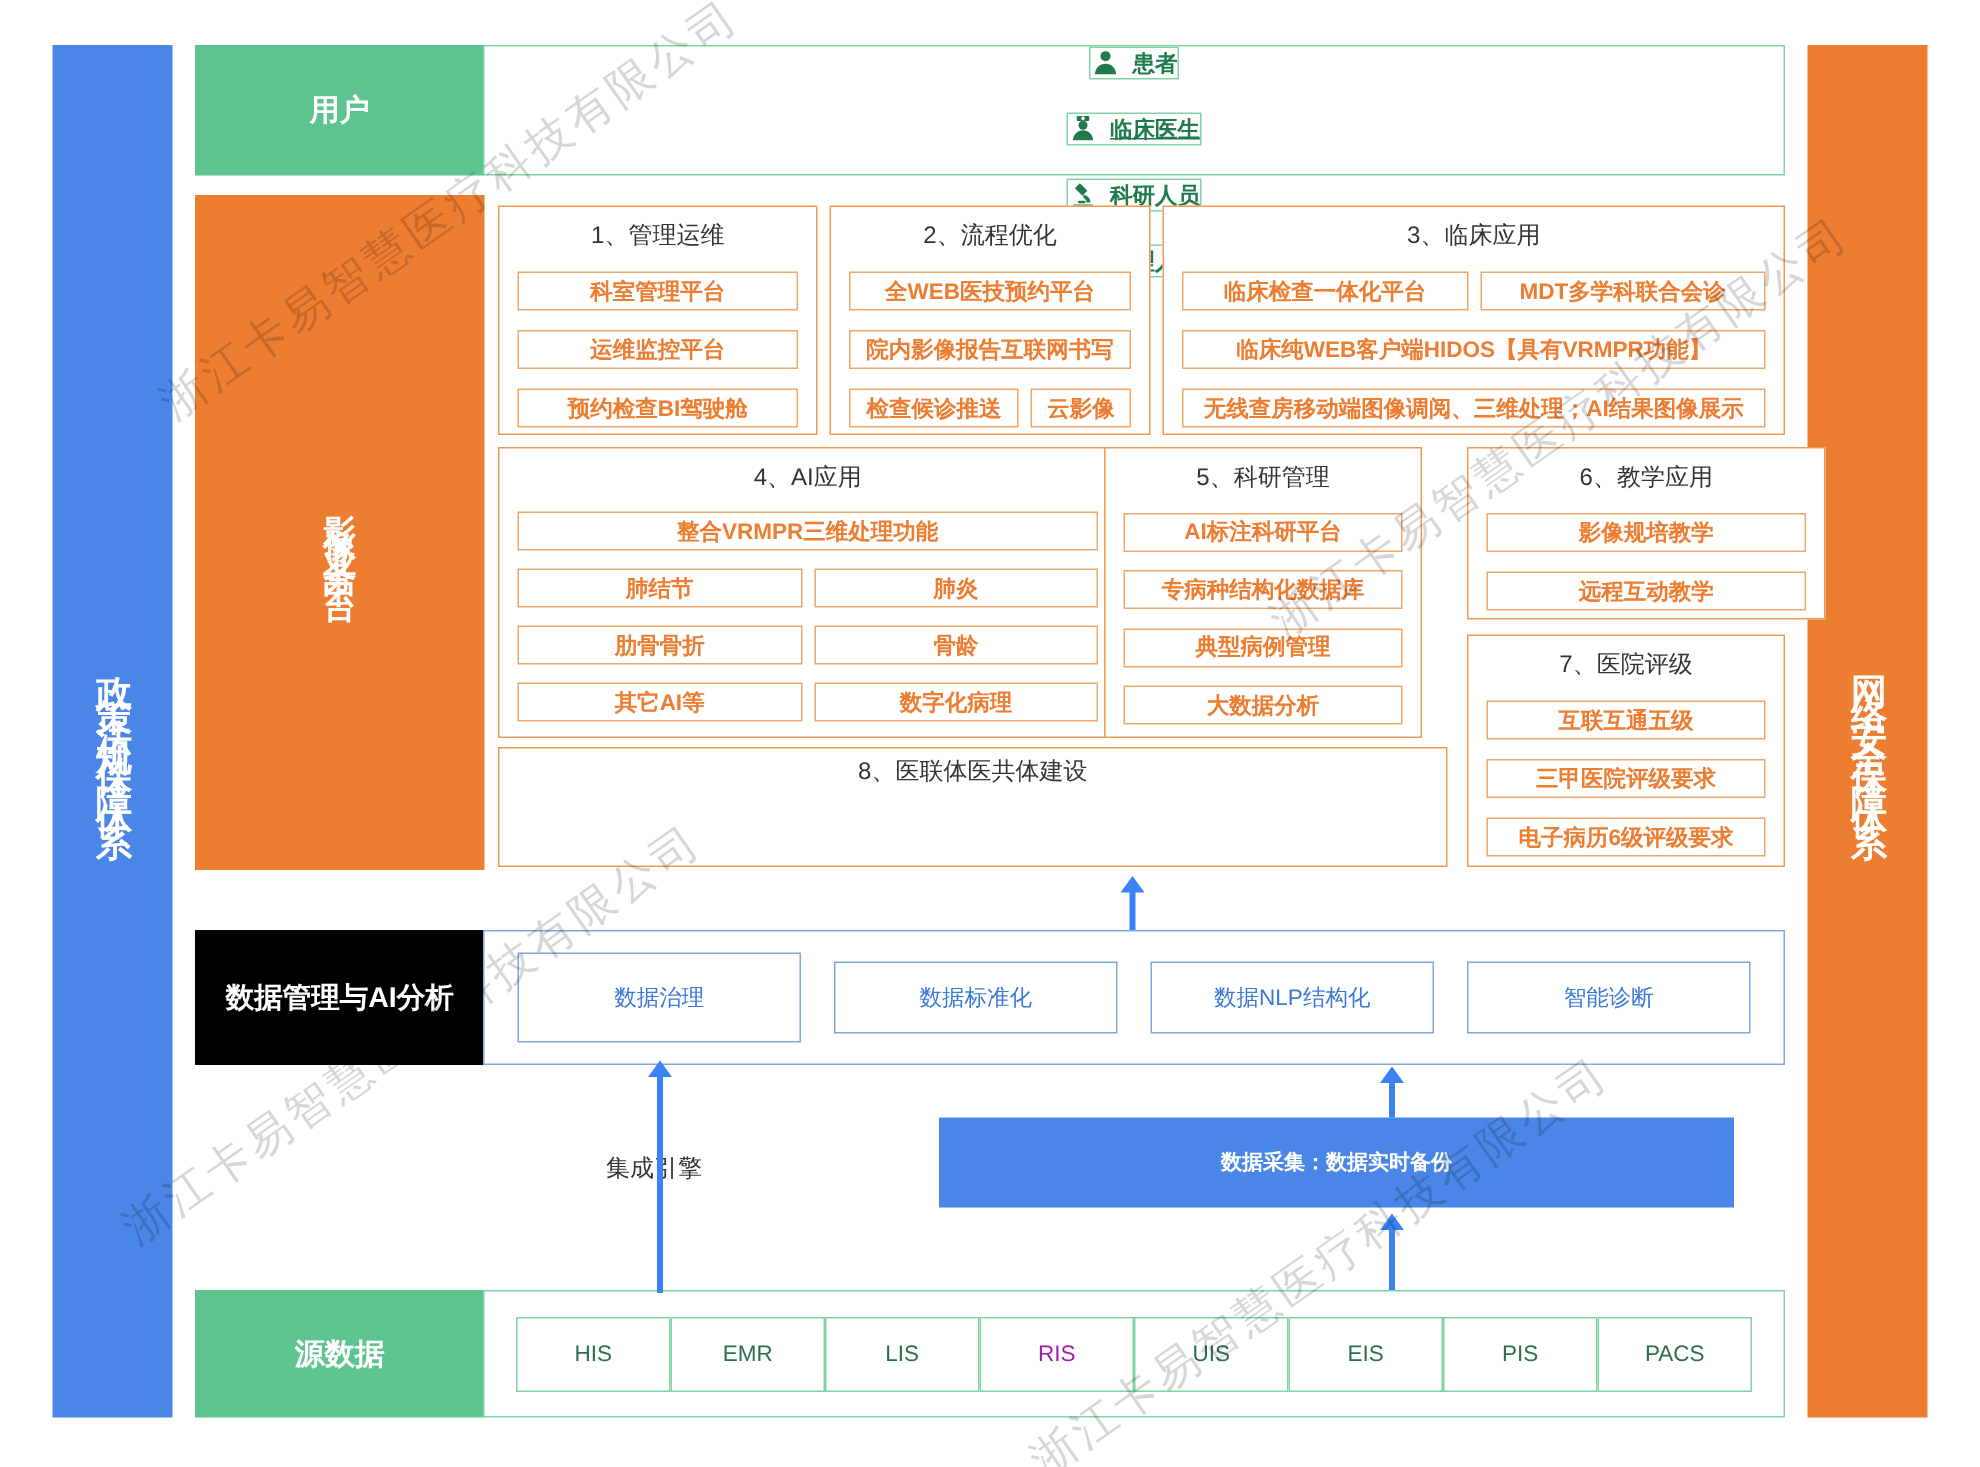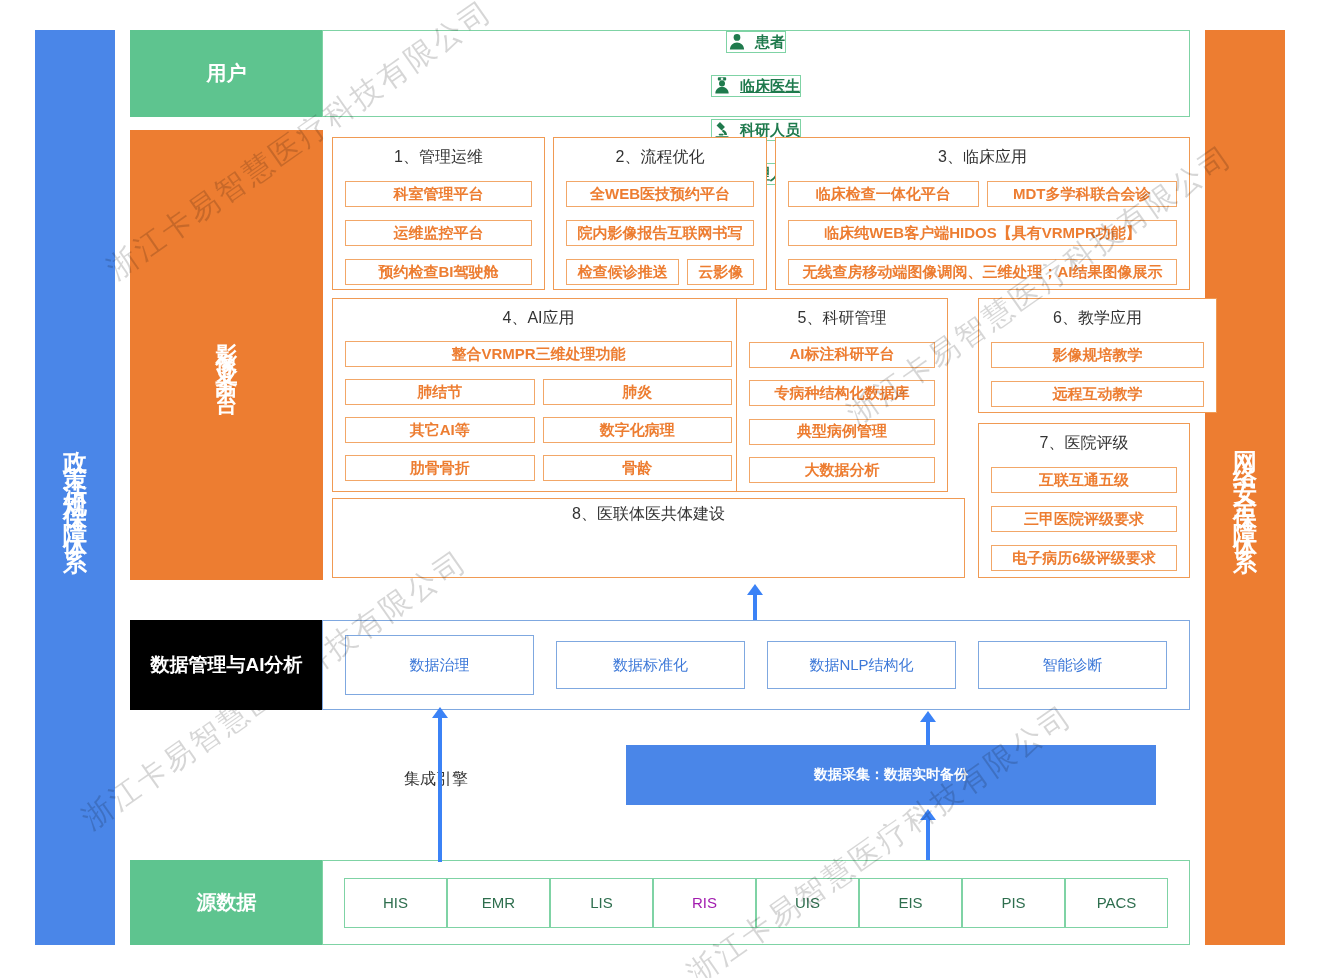--- a/index.html
+++ b/index.html
@@ -137,26 +137,26 @@
     </div>
 
     <div class="sec" style="left:2px; top:168px; width:413px; height:194px; gap:12px;">
       <div class="sec-title">4、AI应用</div>
       <div class="item">整合VRMPR三维处理功能</div>
       <div class="srow">
         <div class="item">肺结节</div>
         <div class="item">肺炎</div>
       </div>
       <div class="srow">
+        <div class="item">肋骨骨折</div>
+        <div class="item">骨龄</div>
+      </div>
+      <div class="srow">
         <div class="item">其它AI等</div>
         <div class="item">数字化病理</div>
-      </div>
-      <div class="srow">
-        <div class="item">肋骨骨折</div>
-        <div class="item">骨龄</div>
       </div>
     </div>
 
     <div class="sec" style="left:406px; top:168px; width:212px; height:194px; gap:12px;justify-content:space-between;">
       <div class="sec-title">5、科研管理</div>
       <div class="item">AI标注科研平台</div>
       <div class="item">专病种结构化数据库</div>
       <div class="item">典型病例管理</div>
       <div class="item">大数据分析</div>
     </div>

